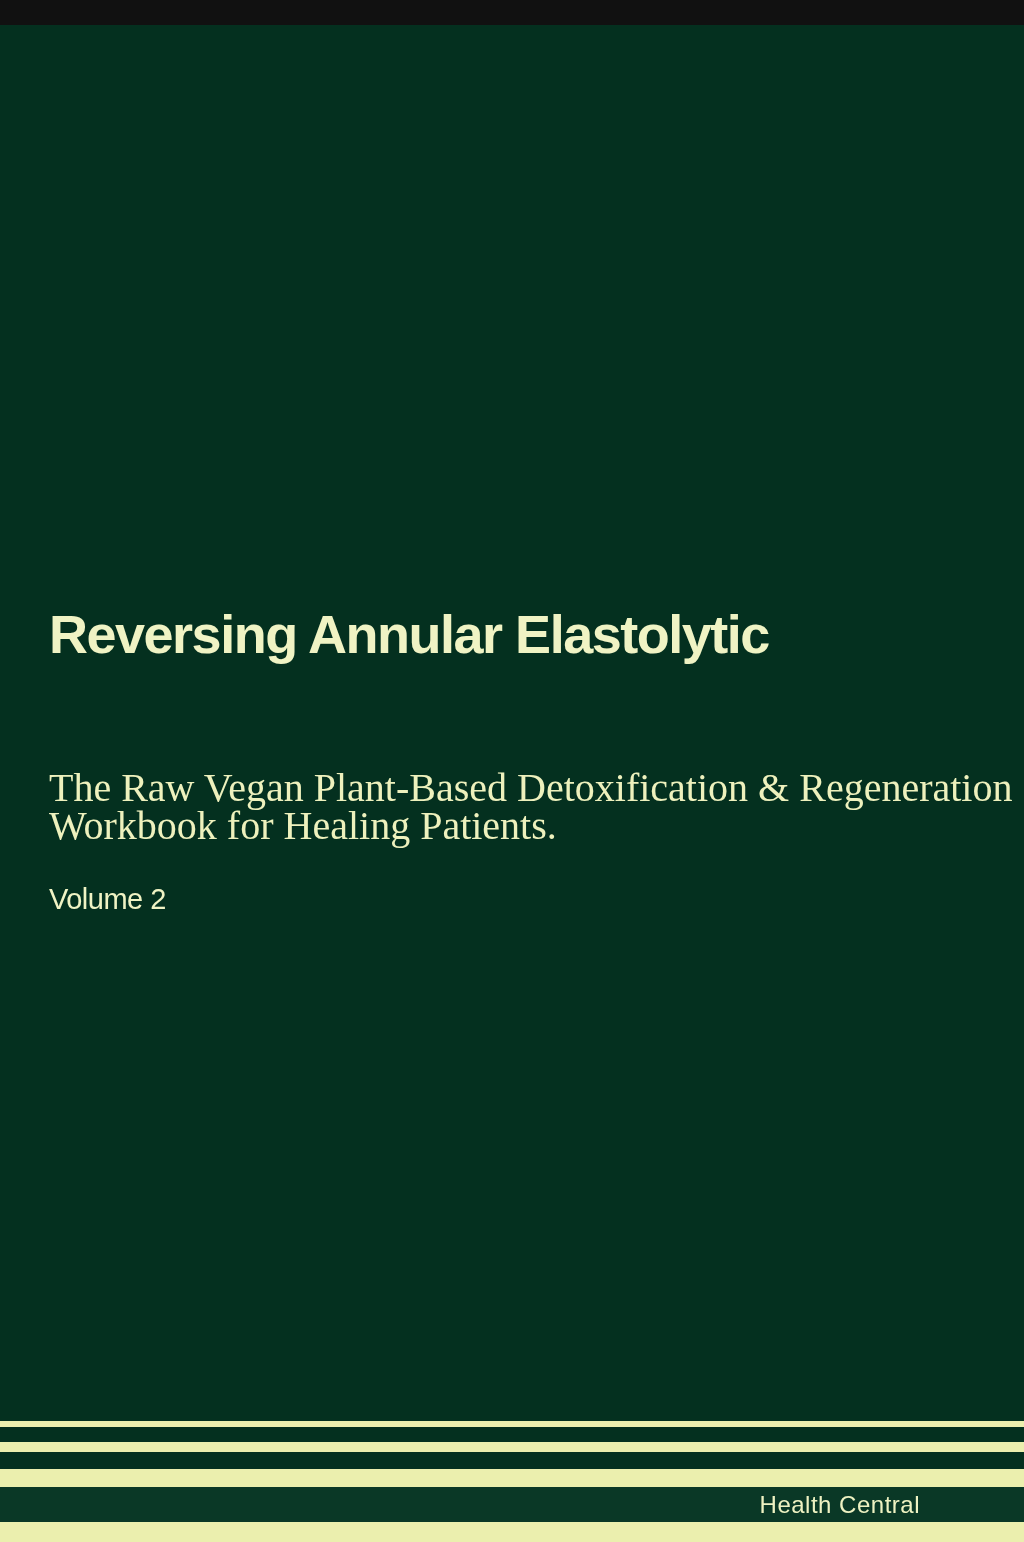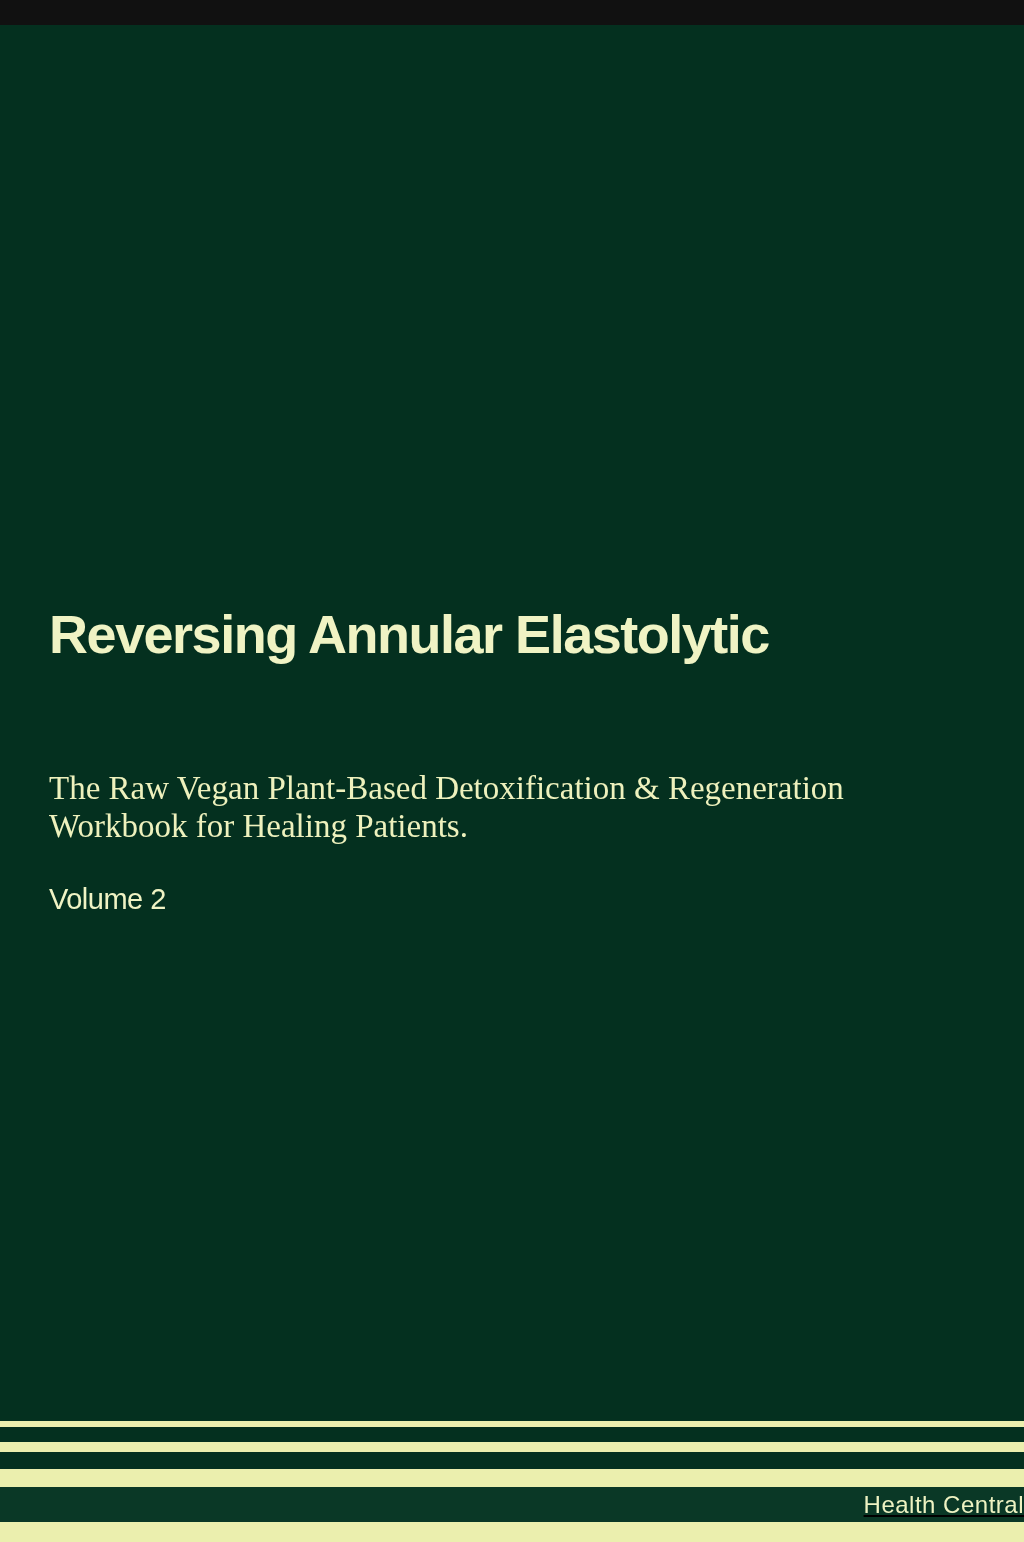--- a/index.html
+++ b/index.html
@@ -31,21 +31,21 @@
     color: var(--title-text, #f0f3c4);
   }
   .title .line { display: block; white-space: nowrap; }
 
   .subtitle {
     position: absolute;
     left: 49px;
     top: 744px;
     font-family: "Liberation Serif", serif;
     font-weight: 400;
-    font-size: 33px;
+    font-size: 40px;
     line-height: 38px;
     color: var(--subtitle-text, #eef1bd);
   }
   .subtitle .line { display: block; white-space: nowrap; }
 
   .volume {
     position: absolute;
     left: 49px;
     top: 858px;
     font-size: 29px;
@@ -68,21 +68,21 @@
   .publisher-band {
     position: absolute;
     left: 0;
     top: 1462px;
     width: 100%;
     height: 35px;
     background: var(--publisher-band, #0a3826);
     display: flex;
     align-items: center;
     justify-content: flex-end;
-    text-decoration: underline;
+    padding-right: 104px;
   }
   .publisher-name {
     font-family: "Liberation Sans", sans-serif;
     font-size: 24px;
     font-weight: 400;
     letter-spacing: 0.5px;
     color: var(--publisher-text, #eef2c2);
   }
 </style>
 </head>

